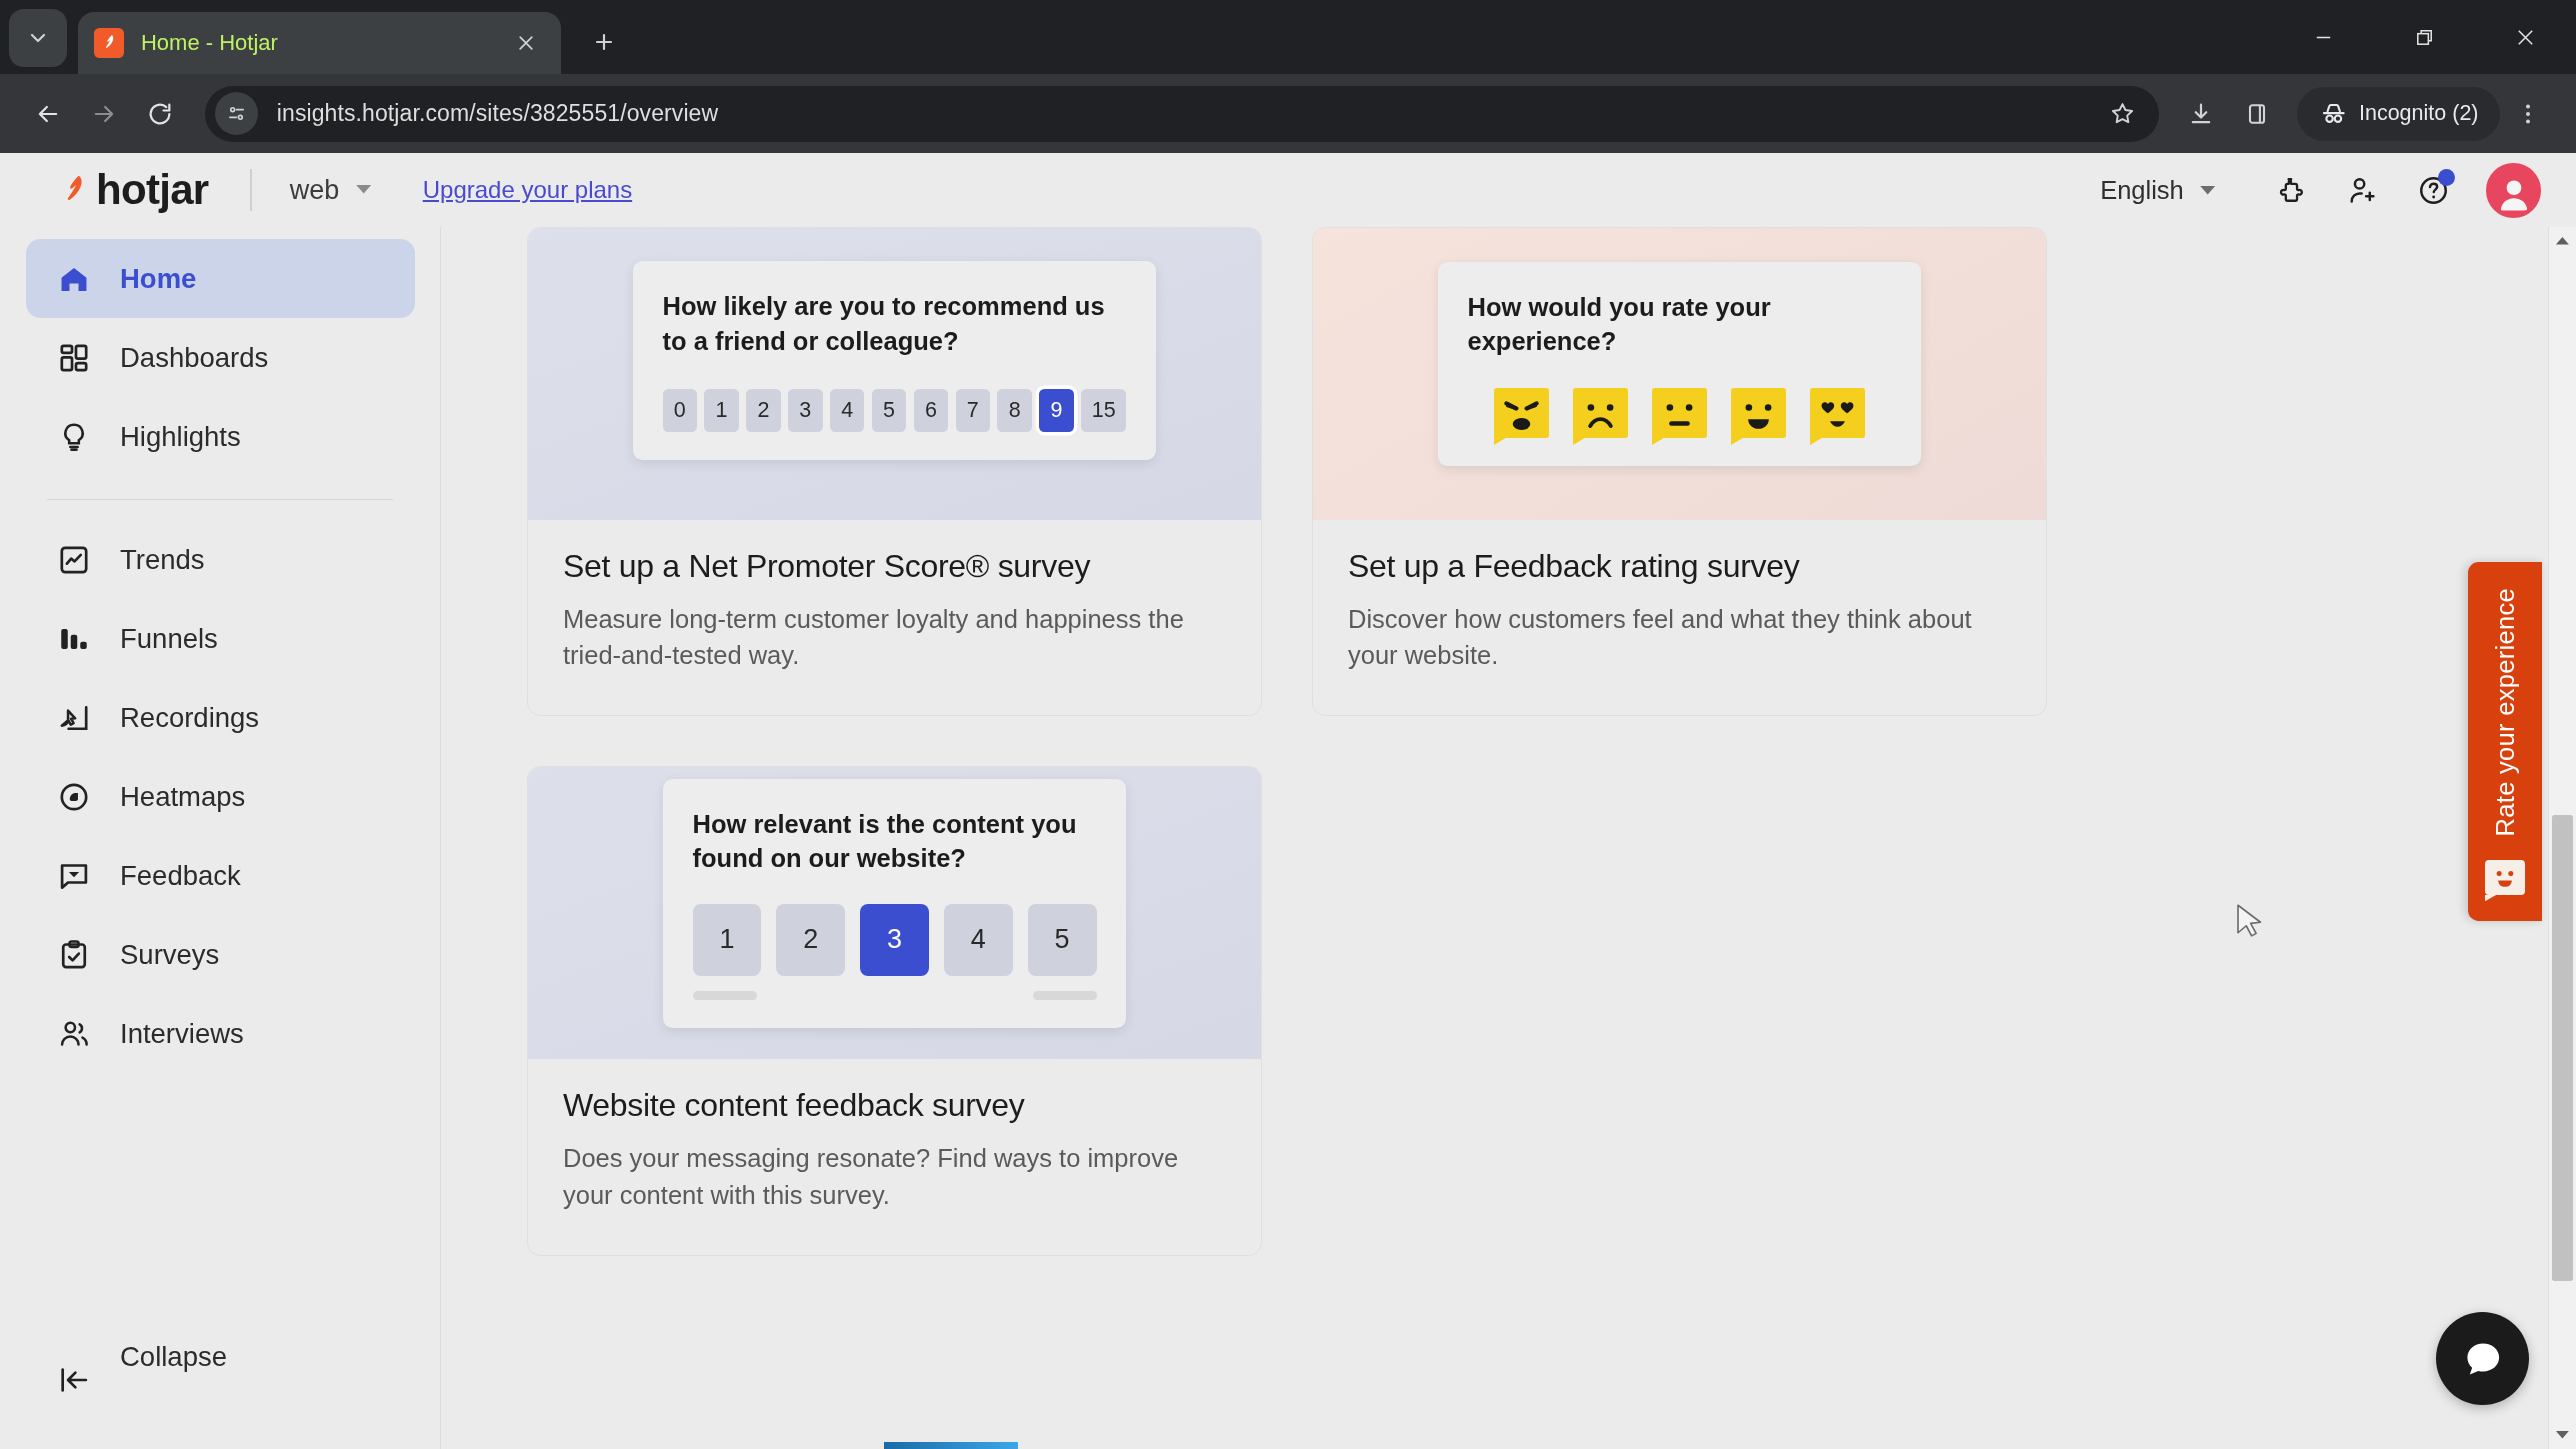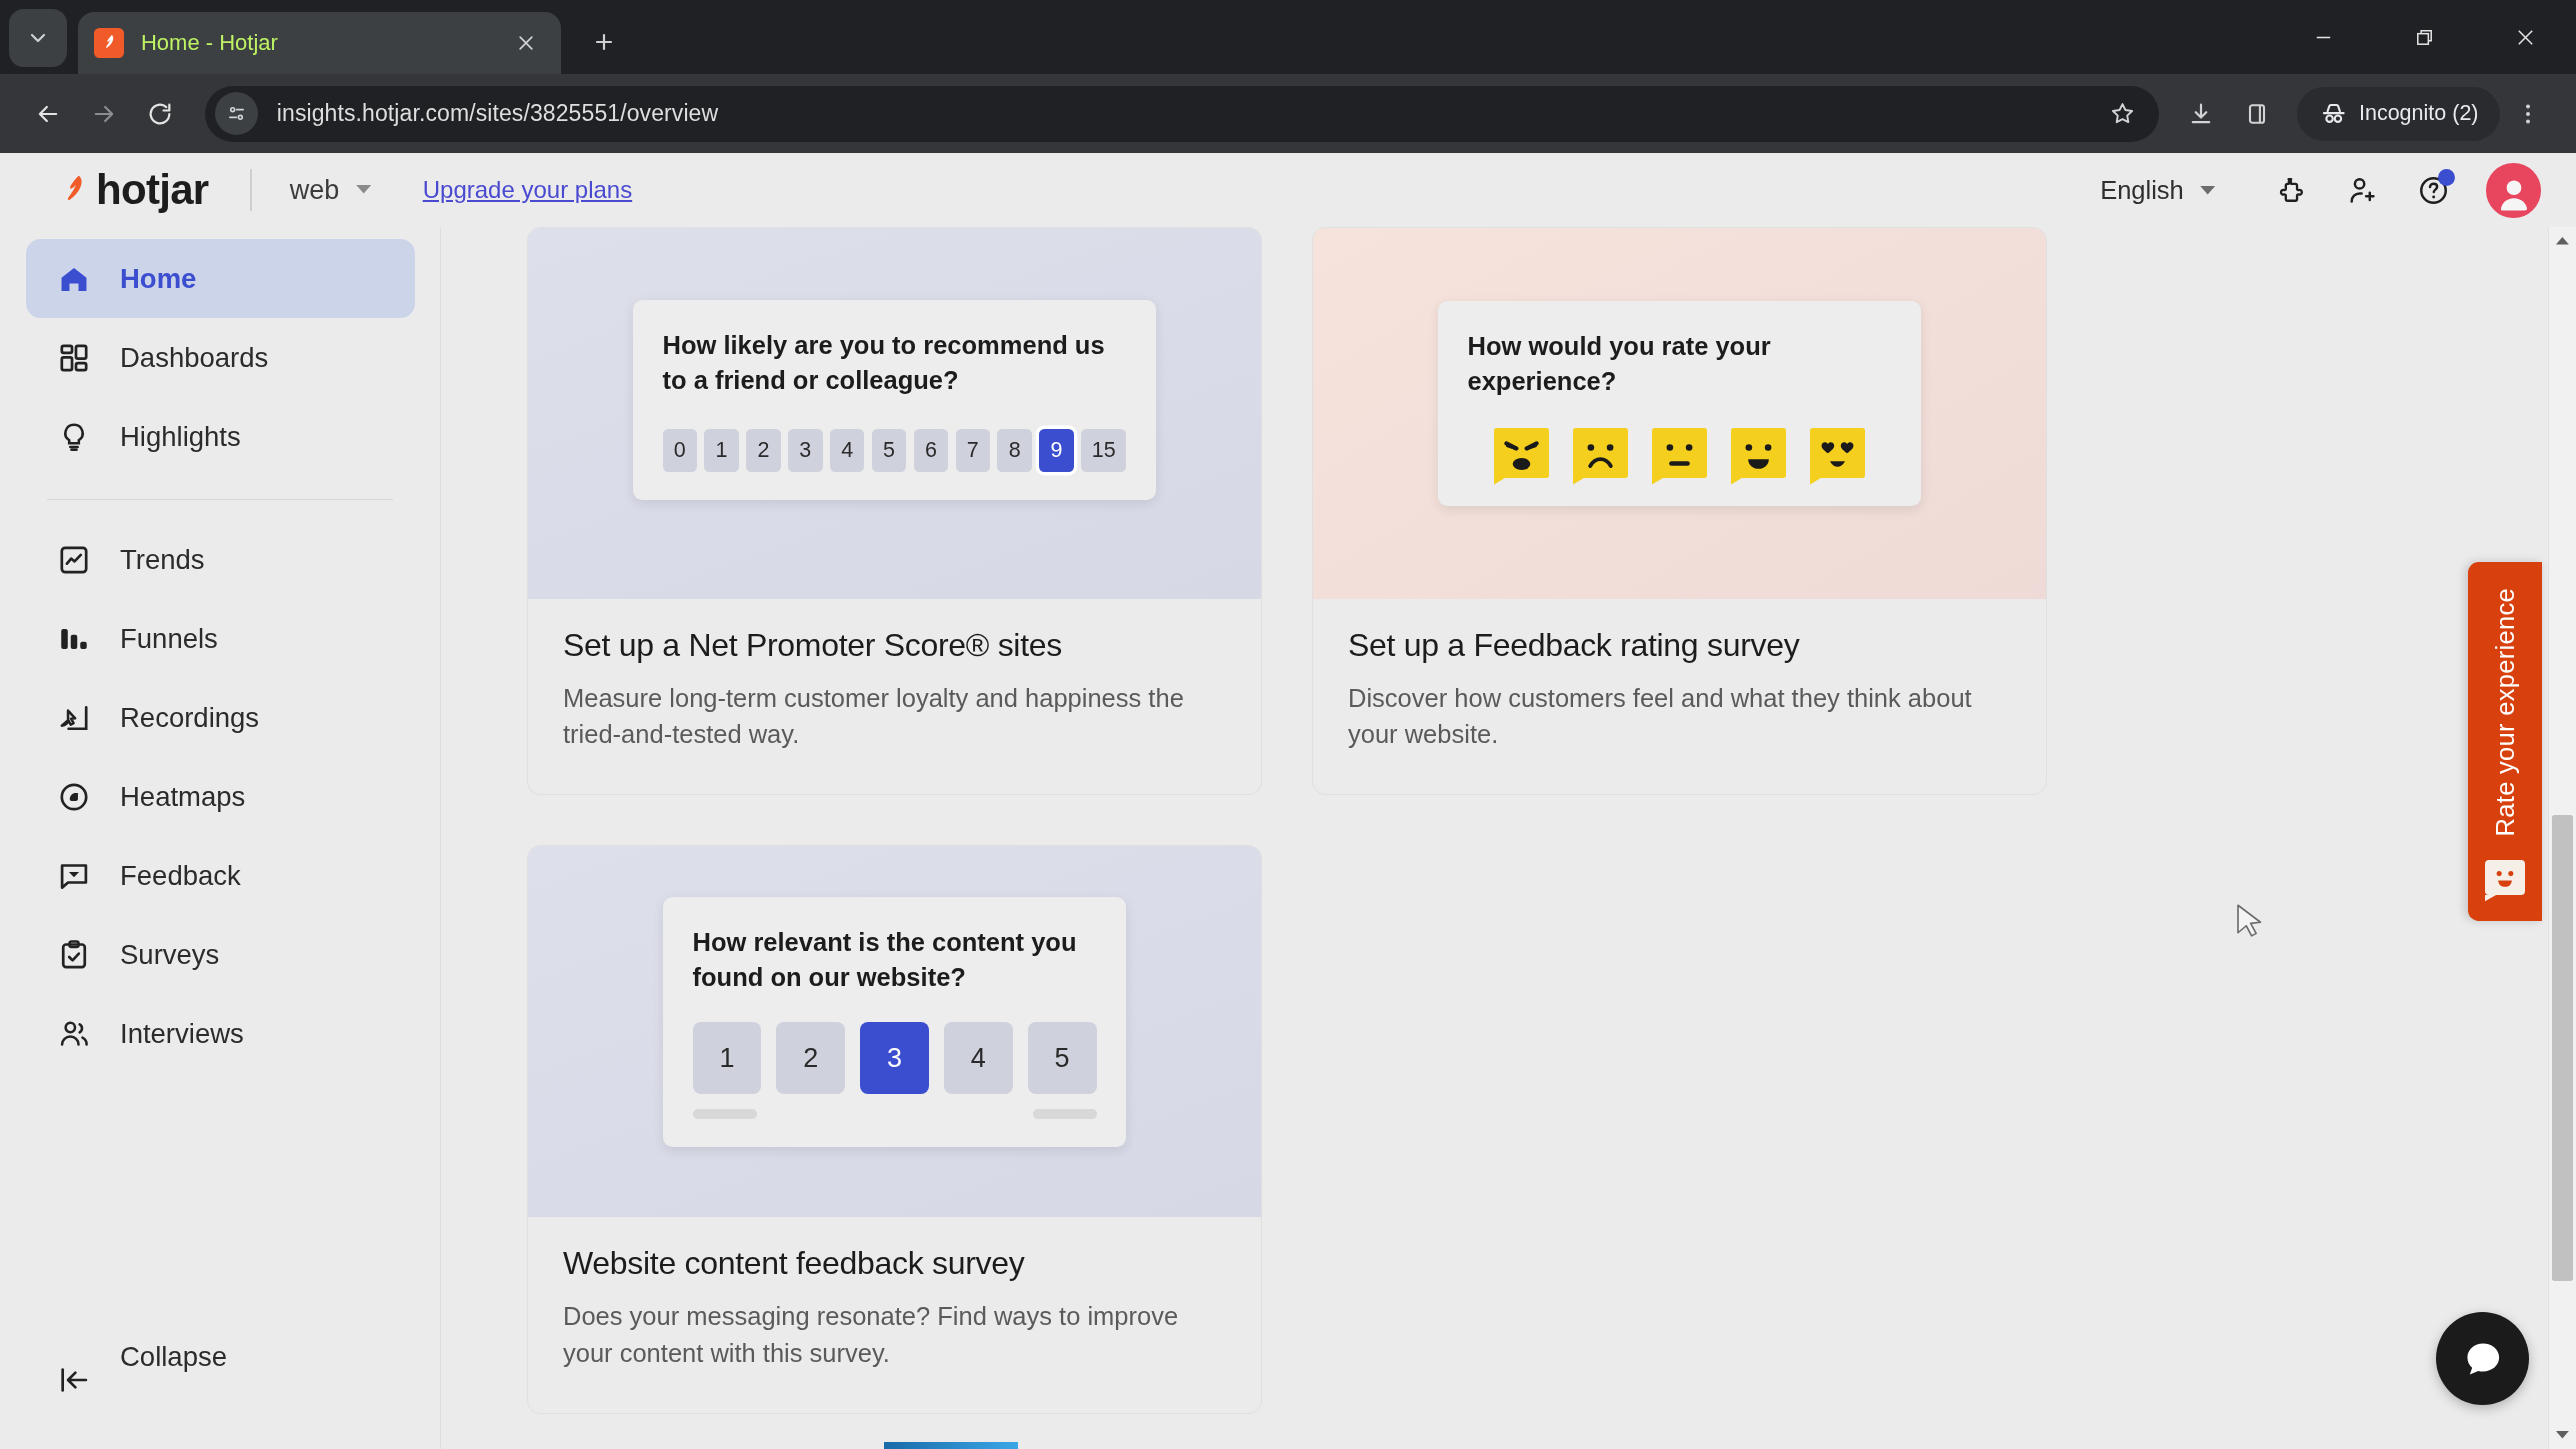--- a/index.html
+++ b/index.html
@@ -112,21 +112,21 @@
   
   .main { flex:1 1 auto; position:relative; background:#ebebeb; overflow:hidden; }
   .main-inner { padding:0 0 0 86px; }
 
   .cards-grid { display:flex; flex-wrap:wrap; gap:50px; width:1556px; padding-top:0; }
 
   .card {
     width:735px; background:#ebebeb; border:1.3px solid #dfdfdf; border-radius:13.4px;
     overflow:hidden; display:flex; flex-direction:column;
   }
-  .card-hero { height:371px; position:relative; display:flex; align-items:center; justify-content:center; }
+  .card-hero { height:292px; position:relative; display:flex; align-items:center; justify-content:center; }
   .hero-lav { background:linear-gradient(160deg,#dddfea 0%,#d6d8e6 100%); }
   .hero-pink { background:linear-gradient(150deg,#f6e3dc 0%,#eedbd7 100%); }
   .card-body { padding:28px 35px 42px 35px; }
   .card-title { font-size:32px; color:#1c1c1c; font-weight:400; letter-spacing:-0.3px; }
   .card-desc { font-size:25.5px; color:#5a5a5a; line-height:1.42; margin-top:16px; }
 
   
   .mini {
     background:#ededed; border-radius:9.4px; box-shadow:0 3.4px 12px rgba(0,0,0,.09);
     padding:28px 29.5px;
@@ -513,21 +513,21 @@
                     <div class="nps-box">5</div>
                     <div class="nps-box">6</div>
                     <div class="nps-box">7</div>
                     <div class="nps-box">8</div>
                     <div class="nps-box sel">9</div>
                     <div class="nps-box wide">15</div>
                   </div>
                 </div>
               </div>
               <div class="card-body">
-                <div class="card-title">Set up a Net Promoter Score® sites</div>
+                <div class="card-title">Set up a Net Promoter Score® survey</div>
                 <div class="card-desc">Measure long-term customer loyalty and happiness the tried-and-tested way.</div>
               </div>
             </div>
 
             <div class="card">
               <div class="card-hero hero-pink">
                 <div class="mini emoji-w">
                   <div class="mini-q">How would you rate your experience?</div>
                   <div class="emoji-row">
                     <div class="emoji">

